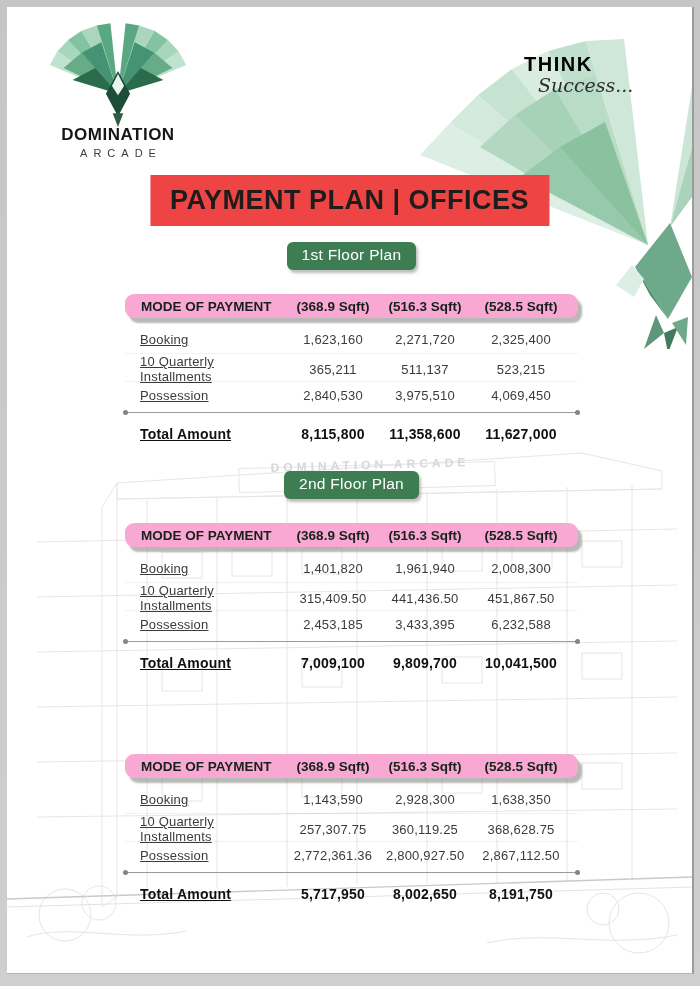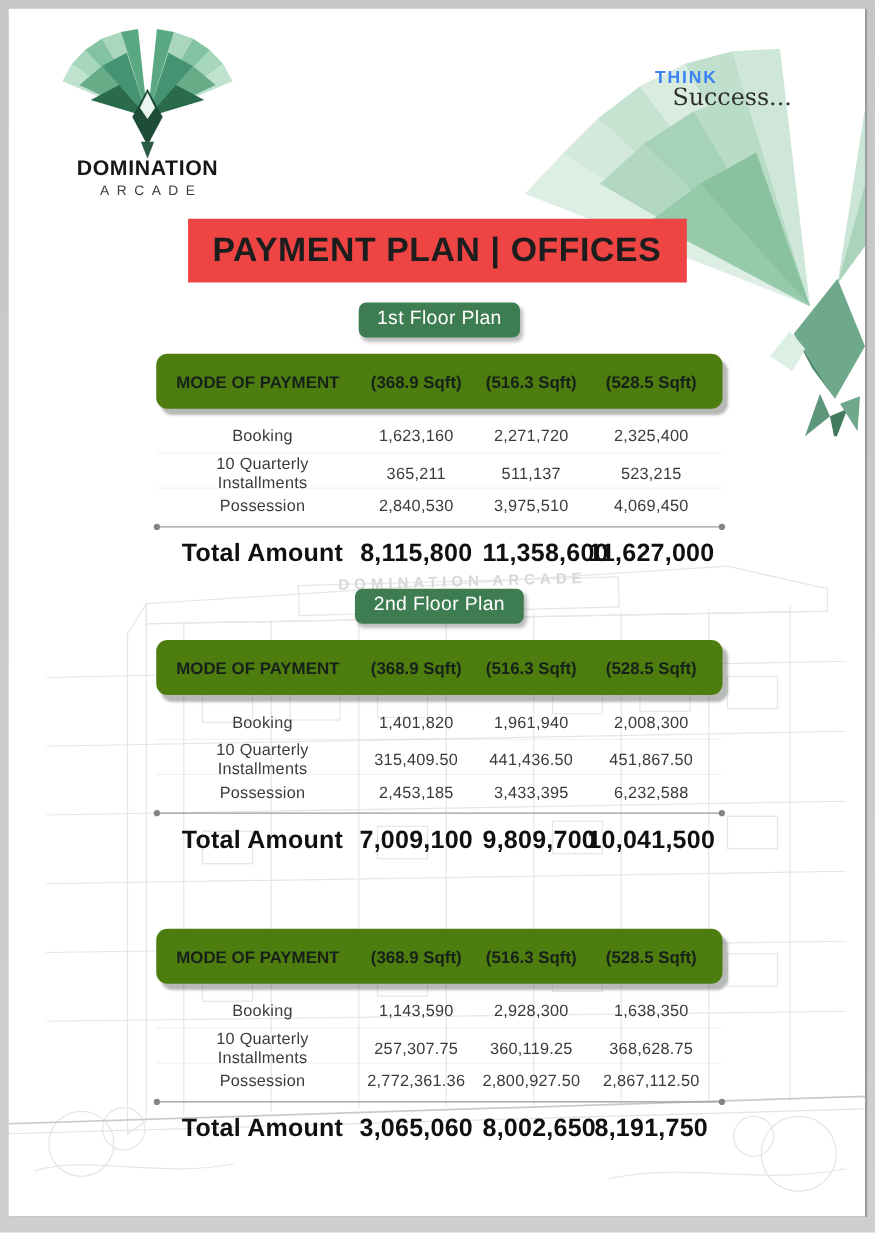--- a/index.html
+++ b/index.html
@@ -20,59 +20,59 @@
     color:#d7d7d7;font-size:12px;letter-spacing:4px;font-weight:700;
     transform:rotate(-1.6deg);z-index:0;
   }
   
   .logo-wrap{position:absolute;left:26px;top:14px;width:170px;z-index:2;text-align:center;}
   .logo-eagle{width:158px;height:106px;display:block;margin:0 auto;}
   .brand-name{font-size:17px;font-weight:800;color:#171717;letter-spacing:.5px;margin-top:-2px;}
   .brand-sub{font-size:11px;color:#3c3c3c;letter-spacing:6px;margin-top:2px;padding-left:6px;}
   .wing-art{position:absolute;right:0;top:20px;width:272px;height:322px;z-index:1;}
   .tagline{position:absolute;right:18px;top:46px;z-index:2;text-align:left;width:150px;}
-  .tagline .think{font-size:14px;font-weight:800;color:#3b82f6;letter-spacing:1.5px;}
-  .tagline .success{font-size:19px;color:#2e2e2e;margin-left:14px;margin-top:-2px;
+  .tagline .think{font-size:20px;font-weight:800;color:#000000;letter-spacing:1.5px;}
+  .tagline .success{font-size:19px;font-style:italic;color:#2e2e2e;margin-left:14px;margin-top:-2px;
     font-family:"DejaVu Serif","Liberation Serif",serif;}
   .page-title{
     position:absolute;left:50%;top:168px;transform:translateX(-50%);
     background:#ef4444;padding:10px 20px;z-index:2;
     font-size:27px;font-weight:800;color:#1d1d1d;letter-spacing:.5px;white-space:nowrap;
   }
   
   .section{position:absolute;left:118px;width:453px;z-index:2;}
   .sec-1{top:235px;} .sec-2{top:464px;} .sec-3{top:723px;}
   .badge{
     display:block;margin:0 auto;width:fit-content;
     background:#3e7d52;color:#fff;font-size:15.5px;letter-spacing:.3px;
     padding:4px 15px 6px;border-radius:6px;
     box-shadow:2px 3px 3px rgba(60,70,63,.35);
   }
   .thead{
-    margin-top:13px;height:44px;background:#4d7c0f;border-radius:9px;
+    margin-top:24px;height:24px;background:#f9a8d4;border-radius:9px;
     box-shadow:4px 5px 2px rgba(110,116,110,.5);
     display:grid;grid-template-columns:155px 106px 78px 1fr;align-items:center;
   }
   .thead .cell{font-weight:800;font-size:13.5px;color:#17211a;text-align:center;}
   .thead .cell.lbl{text-align:left;padding-left:16px;}
   .tbody{margin-top:8px;}
   .trow{
     height:27px;display:grid;grid-template-columns:155px 106px 78px 1fr;align-items:center;
     border-bottom:1px solid rgba(0,0,0,0.05);
   }
   .trow:last-child{border-bottom:none;}
   .trow .cell{font-size:13px;color:#3b3b3b;text-align:center;letter-spacing:.2px;}
-  .trow .cell.lbl{text-align:center;padding-left:15px;}
+  .trow .cell.lbl{text-align:left;padding-left:15px;text-decoration:underline;}
   .divider{height:1px;background:#9a9a9a;position:relative;margin-top:3px;}
   .divider::before,.divider::after{
     content:"";position:absolute;top:-2px;width:5px;height:5px;border-radius:50%;background:#848484;
   }
   .divider::before{left:-2px;} .divider::after{right:-2px;}
   .trow.total{height:34px;margin-top:4px;border-bottom:none;}
-  .trow.total .cell{font-weight:800;font-size:20px;color:#101010;}
+  .trow.total .cell{font-weight:800;font-size:14px;color:#101010;}
 </style>
 </head>
 <body>
 
 <div class="page">
 
   <svg class="watermark" viewBox="0 0 687 537" fill="none">
     <g stroke="#e6e6e6" stroke-width="1">
       <path d="M110,46 L575,16 L655,34 L655,52 L110,62 Z"></path>
       <path d="M110,62 L655,52"></path>
@@ -274,19 +274,19 @@
       <div class="trow">
         <div class="cell lbl">Possession</div>
         <div class="cell">2,772,361.36</div>
         <div class="cell">2,800,927.50</div>
         <div class="cell">2,867,112.50</div>
       </div>
     </div>
     <div class="divider"></div>
     <div class="trow total">
       <div class="cell lbl">Total Amount</div>
-      <div class="cell">3,065,060</div>
+      <div class="cell">5,717,950</div>
       <div class="cell">8,002,650</div>
       <div class="cell">8,191,750</div>
     </div>
   </div>
 
 </div>
 
 </body></html>

